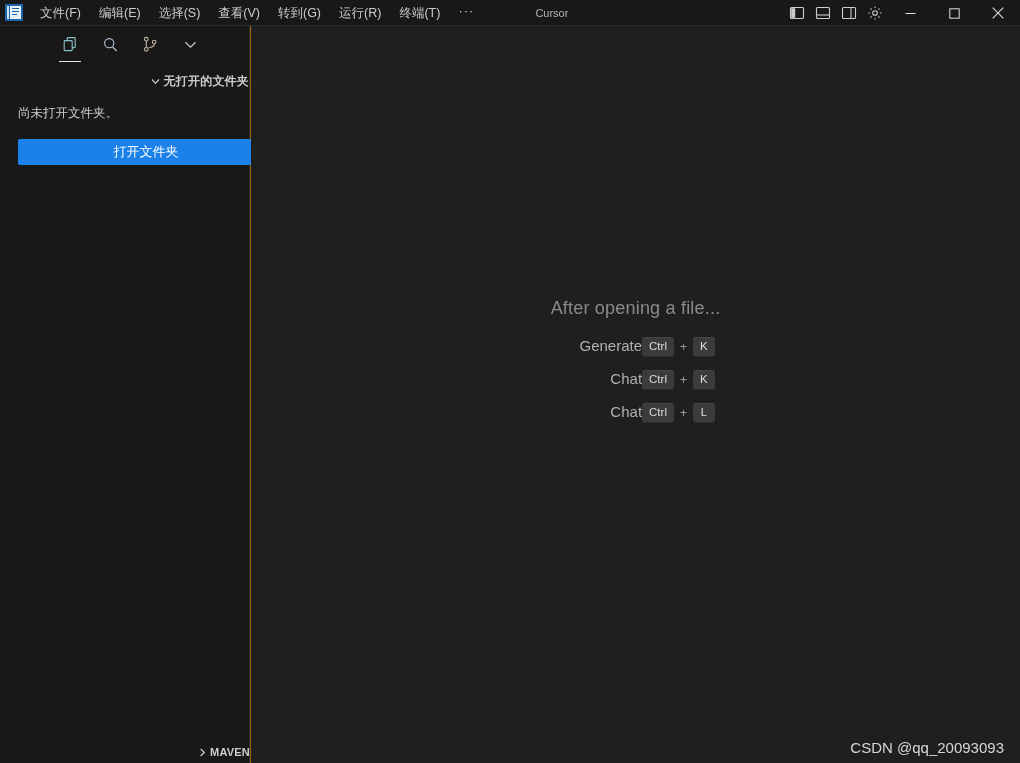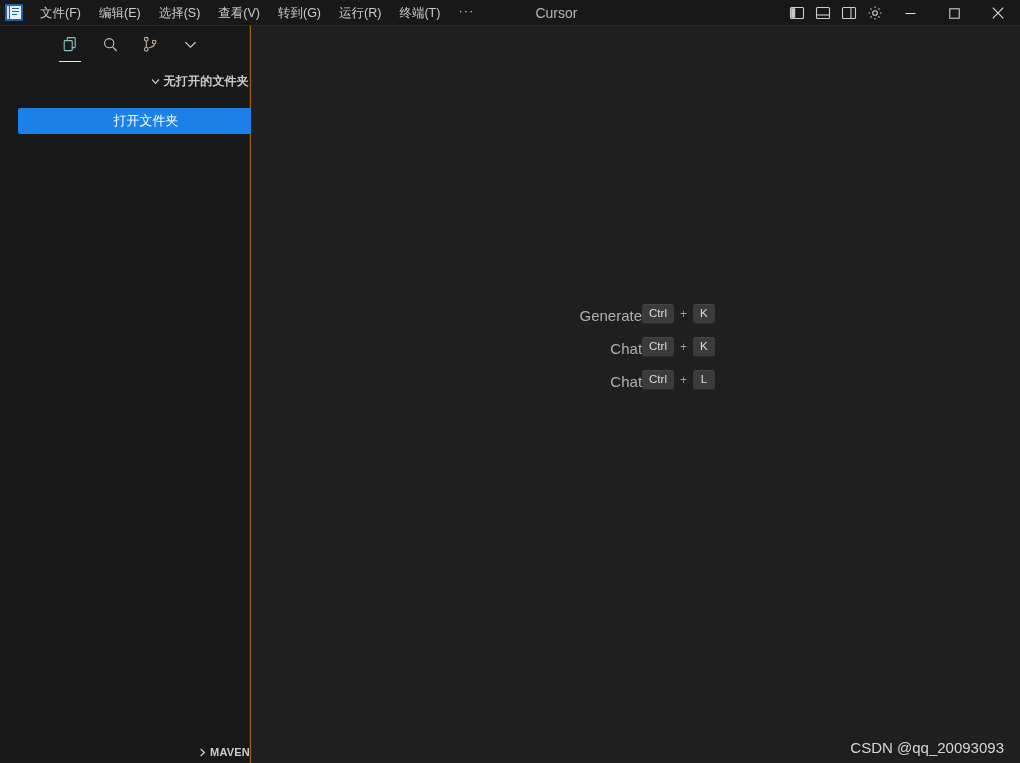--- a/index.html
+++ b/index.html
@@ -44,21 +44,21 @@
   .menu-item {
     font-size: 12.5px; color: #cccccc;
     padding: 0 9px; height: 26px; line-height: 26px;
     white-space: nowrap; cursor: default;
   }
   .menu-more {
     font-size: 13px; color: #cccccc; padding: 0 9px;
     height: 26px; line-height: 22px; letter-spacing: 1px;
   }
   .window-title {
-    font-size: 14px; color: #b5b5b5;
+    font-size: 11px; color: #b5b5b5;
     margin-left: 52px; white-space: nowrap;
   }
 
   .tb-right {
     position: absolute; right: 0; top: 0; height: 26px;
     display: flex; align-items: center;
   }
   .layout-btn {
     width: 26px; height: 26px;
     display: flex; align-items: center; justify-content: center;
@@ -139,21 +139,21 @@
   .welcome {
     position: absolute; left: 0; top: 272px; width: 769px;
     display: flex; flex-direction: column; align-items: center;
   }
   .welcome-title {
     font-size: 18px; color: #8a8a8a; font-weight: 400;
     margin-bottom: 18px; letter-spacing: 0.2px;
   }
   .shortcut-list { display: flex; flex-direction: column; gap: 7px; }
   .shortcut-row {
-    display: flex; align-items: flex-end; justify-content: flex-end;
+    display: flex; align-items: flex-start; justify-content: flex-end;
     gap: 0; height: 26px;
   }
   .shortcut-label {
     font-size: 15px; color: #b0b0b0;
     min-width: 86px; text-align: right;
   }
   .keys { display: flex; align-items: center; gap: 6px; }
   .keycap {
     display: inline-block;
     background: #3b3b3b; color: #dcdcdc;
@@ -291,38 +291,40 @@
 
     <div class="section-header">
       <span class="twisty">
         <svg width="11" height="11" viewBox="0 0 11 11">
             <path d="M2 3.5L5.5 7.3L9 3.5" fill="none" stroke="#cccccc" stroke-width="1.2"></path>
           </svg>
       </span>
       <span class="section-title cjk">无打开的文件夹</span>
     </div>
 
+    <div class="sb-message">尚未打开文件夹。</div>
 
     <button class="open-folder-btn">打开文件夹</button>
 
     <div class="bottom-sections">
       <div class="section-header">
         <span class="twisty">
           <svg width="11" height="11" viewBox="0 0 11 11">
               <path d="M3.6 2L7.4 5.5L3.6 9" fill="none" stroke="#cccccc" stroke-width="1.2"></path>
             </svg>
         </span>
         <span class="section-title">MAVEN</span>
       </div>
     </div>
   </div>
 
   <div class="editor">
     <div class="welcome">
 
+      <div class="welcome-title">After opening a file...</div>
 
       <div class="shortcut-list">
 
         <div class="shortcut-row">
           <span class="shortcut-label">Generate</span>
           <span class="keys">
             <span class="keycap">Ctrl</span>
             <span class="key-plus">+</span>
             <span class="keycap">K</span>
           </span>

